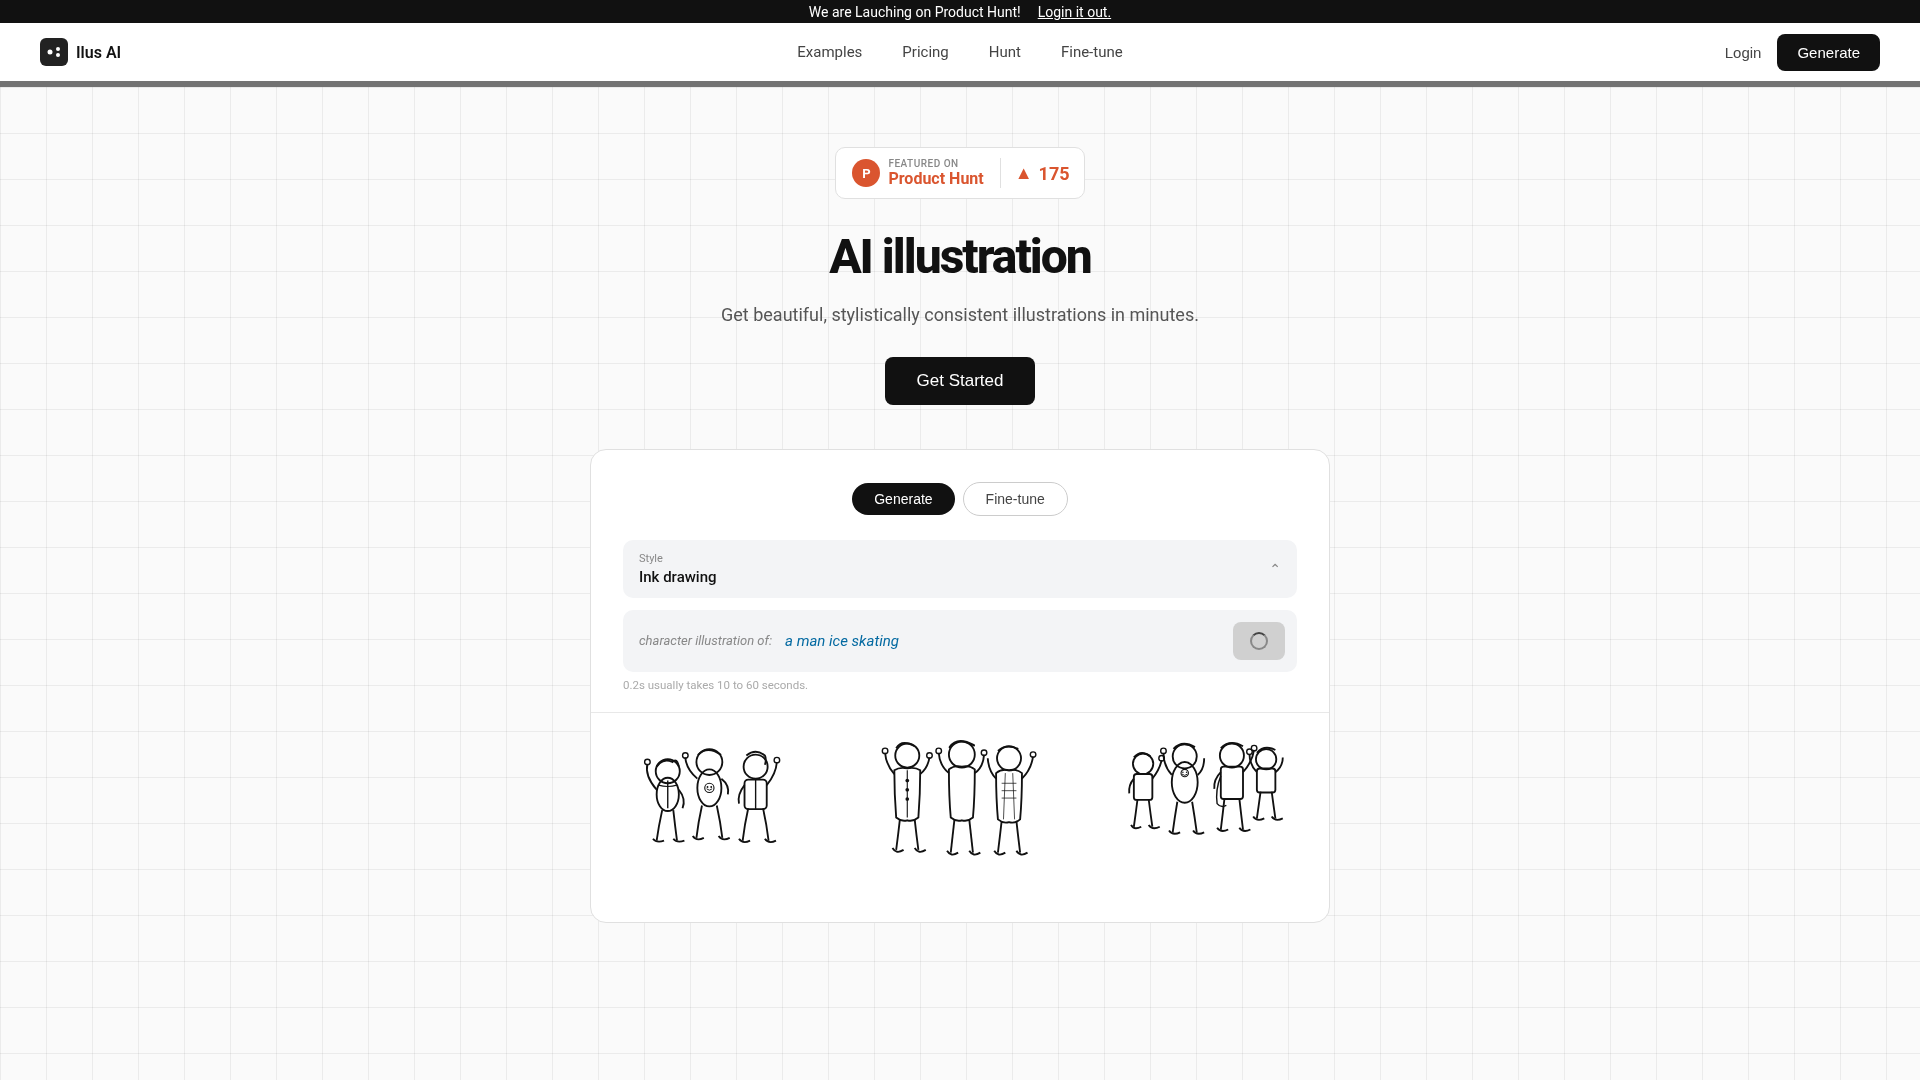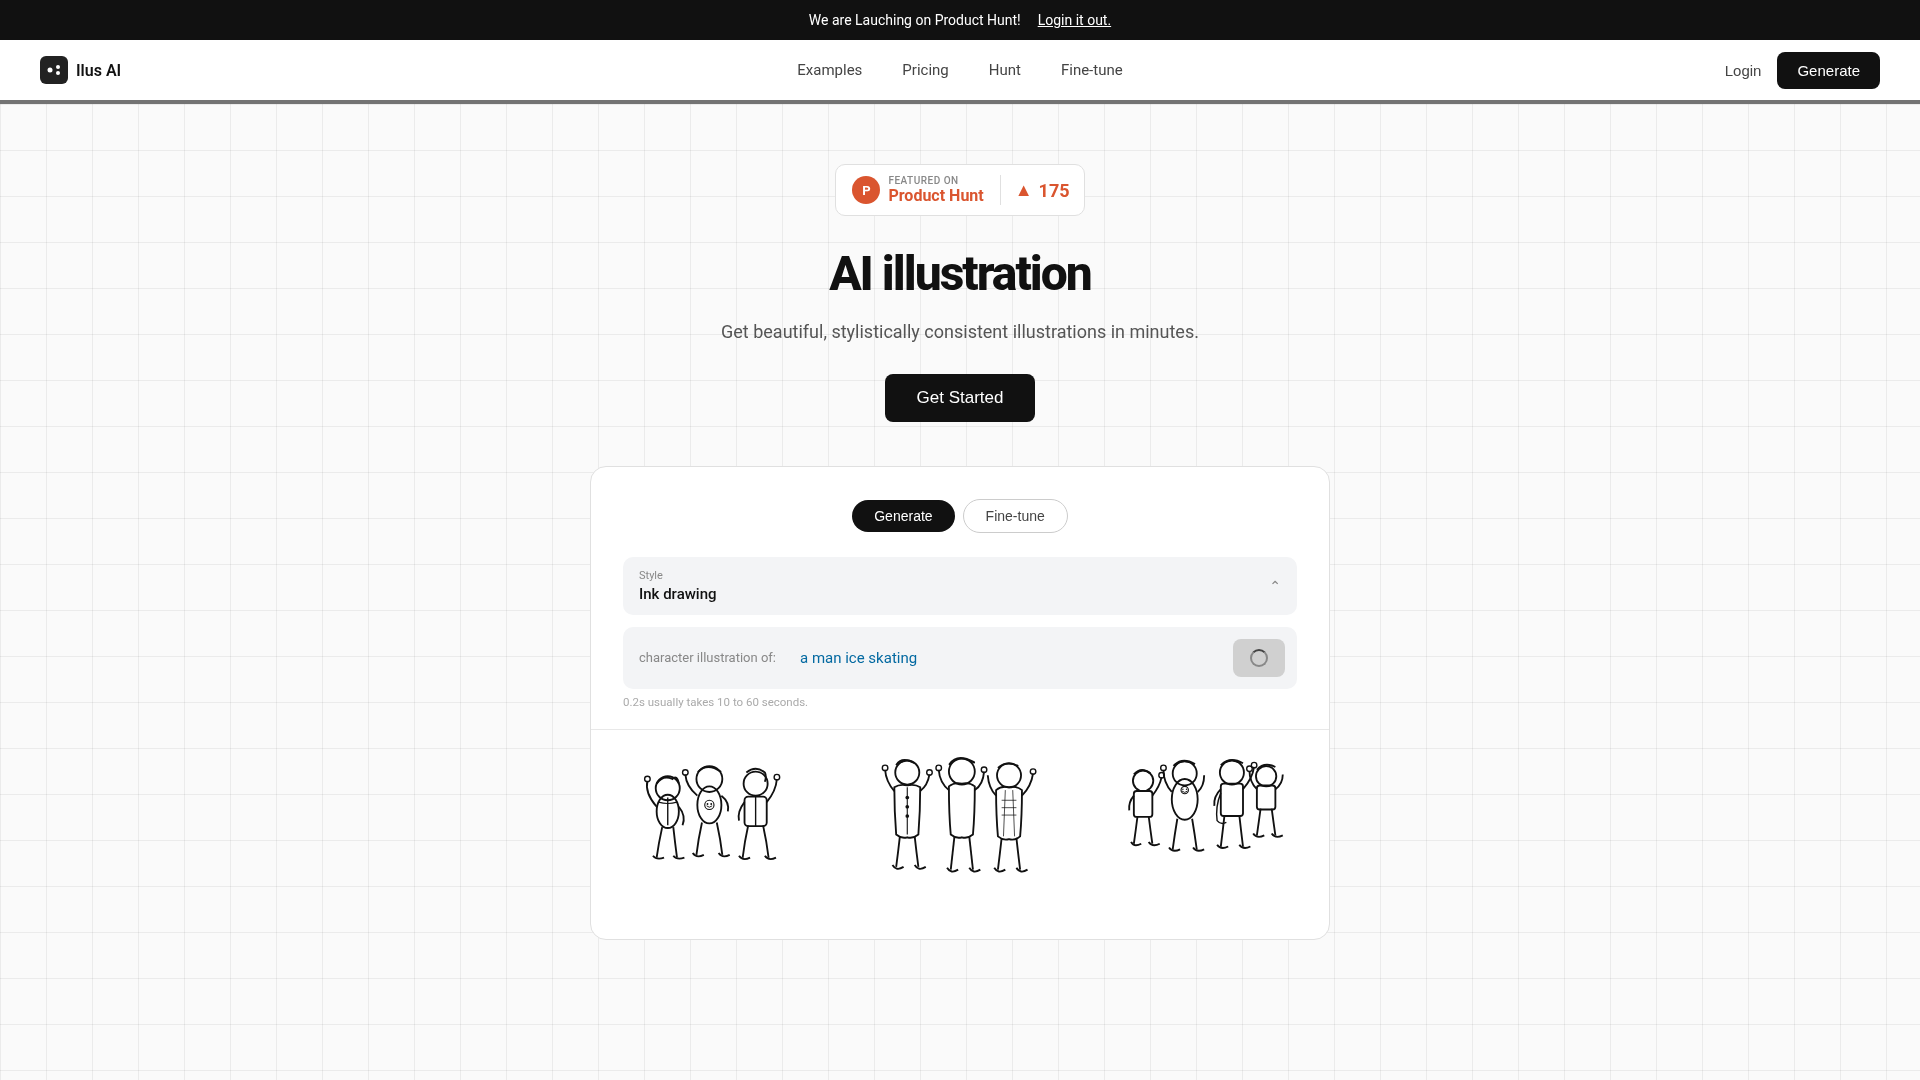--- a/index.html
+++ b/index.html
@@ -11,40 +11,40 @@
       overflow-x: hidden;
     }
 
     
     .announcement-bar {
       background: #111;
       color: #fff;
       text-align: center;
       padding: 10px 0;
       font-size: 14px;
-      height: 40px;
+      height: 23px;
       display: flex;
       align-items: center;
       justify-content: center;
       gap: 17px;
     }
     .announcement-bar a {
       color: #fff;
       text-decoration: underline;
       cursor: pointer;
     }
 
     
     .navbar {
       display: flex;
       align-items: center;
       justify-content: space-between;
       padding: 0 40px;
       height: 64px;
-      border-bottom: 4px solid #737373;
+      border-bottom: 6px solid #737373;
       background: #fff;
       position: sticky;
       top: 0;
       z-index: 100;
     }
     .nav-logo {
       display: flex;
       align-items: center;
       gap: 8px;
       font-weight: 600;
@@ -274,22 +274,23 @@
       font-size: 14px;
     }
 
     
     .prompt-row {
       background: #f3f4f6;
       border-radius: 10px;
       padding: 12px 12px 12px 16px;
       display: flex;
       align-items: center;
-      gap: 24px;
+      gap: 13px;
       margin-bottom: 6px;
+      font-style: italic;
     }
     .prompt-prefix {
       font-size: 13px;
       color: #888;
       white-space: nowrap;
       flex-shrink: 0;
     }
     .prompt-text {
       font-size: 15px;
       color: #0369a1;

